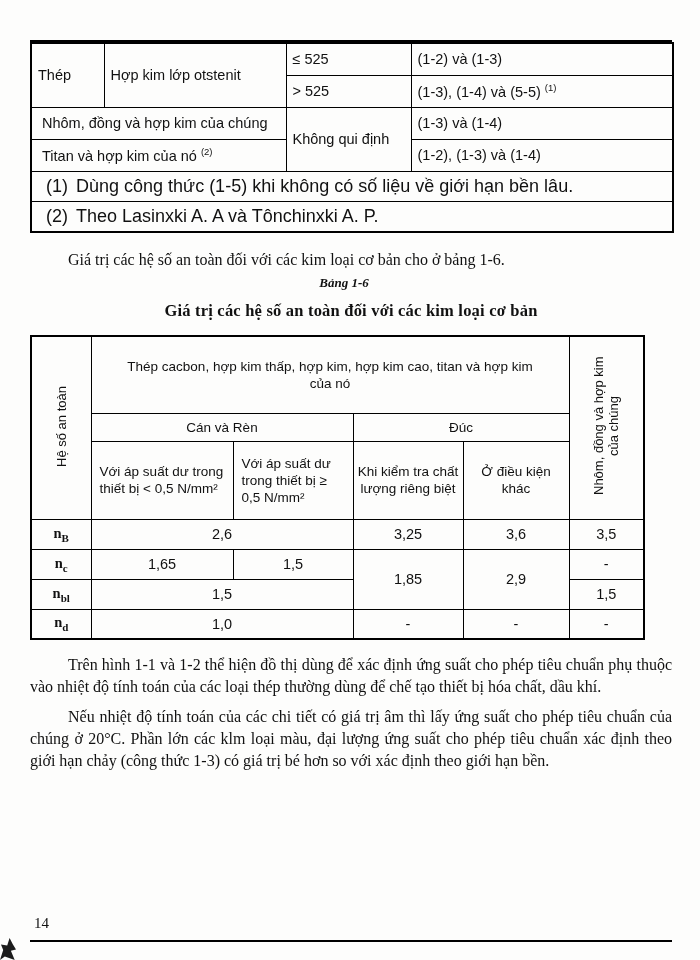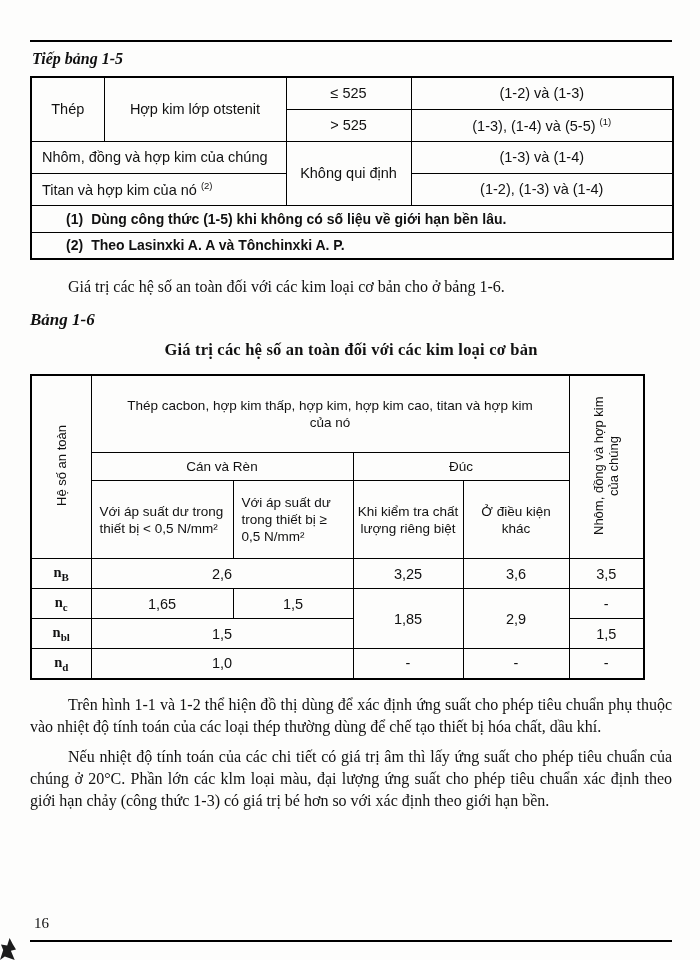--- a/index.html
+++ b/index.html
@@ -21,33 +21,33 @@
     margin: 8px 0 8px 2px;
     font-size: 16px; font-weight: 700; font-style: italic;
   }
 
   
   table { border-collapse: collapse; table-layout: fixed; }
   td { border: 1.5px solid #000; font-family: "Liberation Sans", sans-serif; }
 
   
   .t15 { width: 642px; border: 2px solid #000; }
-  .t15 td { font-size: 14.5px; text-align: center; vertical-align: middle; padding: 4px 6px; height: 32px; }
+  .t15 td { font-size: 14.5px; vertical-align: middle; padding: 4px 6px; height: 32px; }
   .t15 td.left { text-align: left; padding-left: 10px; }
-  .t15 td.note-cell { text-align: left; border-left: none; border-right: none; height: 27px; padding-left: 34px; font-size: 14px; font-weight: bold; }
+  .t15 td.note-cell { text-align: left; border-left: none; border-right: none; height: 27px; padding-left: 14px; font-size: 18px; }
   .t15 sup { font-size: 9.5px; }
   .note-marker { margin-right: 8px; }
 
   
   .para { font-size: 16px; line-height: 22px; text-align: justify; text-indent: 38px; }
   .p-intro { margin-top: 16px; }
   .t16-label {
-    margin: 12px 14px 0 0;
-    text-align: left;
-    font-size: 17px; font-weight: 700; font-style: italic;
+    margin: 4px 14px 0 0;
+    text-align: center;
+    font-size: 13px; font-weight: 700; font-style: italic;
   }
   .t16-title {
     margin-top: 10px;
     text-align: center;
     font-size: 16.5px; font-weight: 700;
     letter-spacing: 0.2px;
   }
 
   
   .t16 { width: 613px; border: 2px solid #000; margin-top: 14px; }
@@ -83,21 +83,20 @@
     clip-path: polygon(60% 0, 80% 28%, 100% 52%, 68% 58%, 92% 100%, 30% 84%, 0 100%, 20% 55%, 6% 30%, 45% 34%);
   }
 </style>
 </head>
 <body>
 
 <div class="page">
 
   <div class="rule"></div>
 
-  <div class="caption-15">Tiếp bảng 1-5</div>
 
   <table class="t15">
     <colgroup>
         <col style="width:73px">
         <col style="width:182px">
         <col style="width:125px">
         <col style="width:262px">
       </colgroup>
     <tbody>
         <tr>
@@ -184,17 +183,17 @@
       <td>-</td>
       <td>-</td>
       <td>-</td>
     </tr>
   </tbody>
     </table>
 
   <p class="para p2">Trên hình 1-1 và 1-2 thể hiện đồ thị dùng để xác định ứng suất cho phép tiêu chuẩn phụ thuộc vào nhiệt độ tính toán của các loại thép thường dùng để chế tạo thiết bị hóa chất, dầu khí.</p>
   <p class="para p4">Nếu nhiệt độ tính toán của các chi tiết có giá trị âm thì lấy ứng suất cho phép tiêu chuẩn của chúng ở 20°C. Phần lớn các klm loại màu, đại lượng ứng suất cho phép tiêu chuẩn xác định theo giới hạn chảy (công thức 1-3) có giá trị bé hơn so với xác định theo giới hạn bền.</p>
 
-  <div class="page-number">16</div>
+  <div class="page-number">14</div>
   <div class="bottom-rule"></div>
   <div class="ink-blot"></div>
 
 </div>
 
 </body></html>

